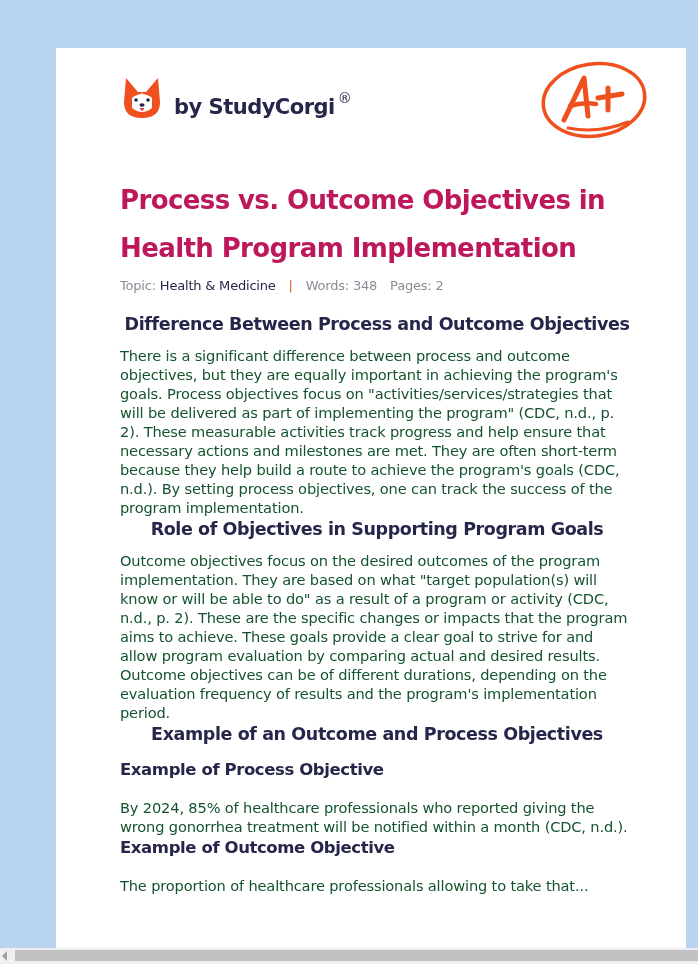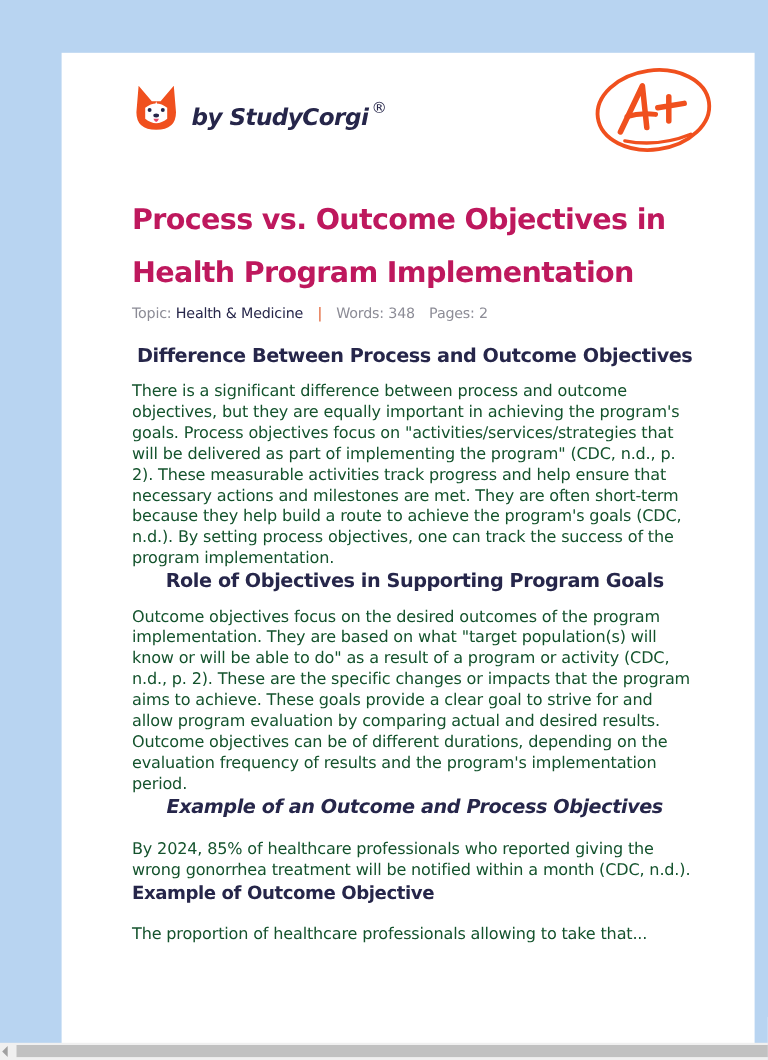--- a/index.html
+++ b/index.html
@@ -8,21 +8,21 @@
     background: #b8d4f1; position: relative;
     font-family: "Liberation Sans", sans-serif;
   }
   .page {
     position: absolute; left: 56px; top: 48px; width: 630px; height: 916px;
     background: #ffffff; overflow: hidden;
   }
   .logo { position: absolute; left: 66px; top: 28px; display: flex; align-items: center; }
   .logo-text {
     font-family: "DejaVu Sans", sans-serif; font-weight: bold; font-size: 21px;
-    color: #26264a; margin-left: 12px; letter-spacing: -0.5px; margin-top: 18px; font-style: italic;
+    color: #26264a; margin-left: 12px; letter-spacing: -0.5px; margin-top: 18px;
   }
   .reg { font-size: 14px; position: relative; top: -11px; margin-left: 3px; color: #26264a; font-weight: normal; }
   .grade { position: absolute; left: 482px; top: 10px; }
   .title {
     position: absolute; left: 64px; top: 128px; width: 510px;
     font-family: "DejaVu Sans", sans-serif; font-weight: bold; font-size: 26px;
     line-height: 48px; color: #be185d; letter-spacing: -0.6px; margin: 0;
   }
   .meta {
     position: absolute; left: 64px; top: 230px; font-size: 13px; color: #8c8c96;
@@ -90,22 +90,23 @@
     <span class="pages">Pages: 2</span>
   </div>
 
   <div class="content">
     <h2 style="margin-top:0;">Difference Between Process and Outcome Objectives</h2>
     <p style="margin-top:10px;">There is a significant difference between process and outcome objectives, but they are equally important in achieving the program's goals. Process objectives focus on "activities/services/strategies that will be delivered as part of implementing the program" (CDC, n.d., p. 2). These measurable activities track progress and help ensure that necessary actions and milestones are met. They are often short-term because they help build a route to achieve the program's goals (CDC, n.d.). By setting process objectives, one can track the success of the program implementation.</p>
 
     <h2 style="margin-top:0;">Role of Objectives in Supporting Program Goals</h2>
     <p style="margin-top:10px;">Outcome objectives focus on the desired outcomes of the program implementation. They are based on what "target population(s) will know or will be able to do" as a result of a program or activity (CDC, n.d., p. 2). These are the specific changes or impacts that the program aims to achieve. These goals provide a clear goal to strive for and allow program evaluation by comparing actual and desired results. Outcome objectives can be of different durations, depending on the evaluation frequency of results and the program's implementation period.</p>
 
-    <h2 style="margin-top:0;font-style:italic;">Example of an Outcome and Process Objectives</h2>
+    <h2 style="margin-top:0;">Example of an Outcome and Process Objectives</h2>
 
+    <h3 style="margin-top:12px;">Example of Process Objective</h3>
     <p style="margin-top:16px;">By 2024, 85% of healthcare professionals who reported giving the wrong gonorrhea treatment will be notified within a month (CDC, n.d.).</p>
 
     <h3 style="margin-top:0;">Example of Outcome Objective</h3>
     <p style="margin-top:16px;">The proportion of healthcare professionals allowing to take that...</p>
   </div>
 </div>
 
 <div class="scrollbar">
   <div class="scroll-arrow-left"></div>
   <div class="scroll-thumb"></div>

